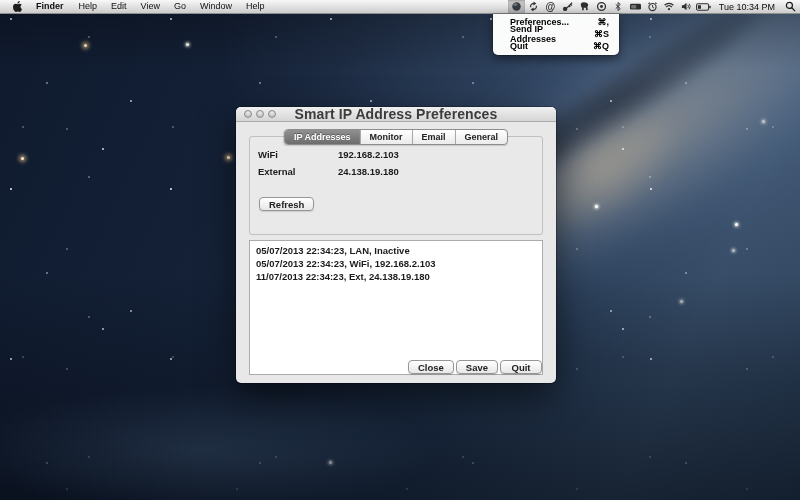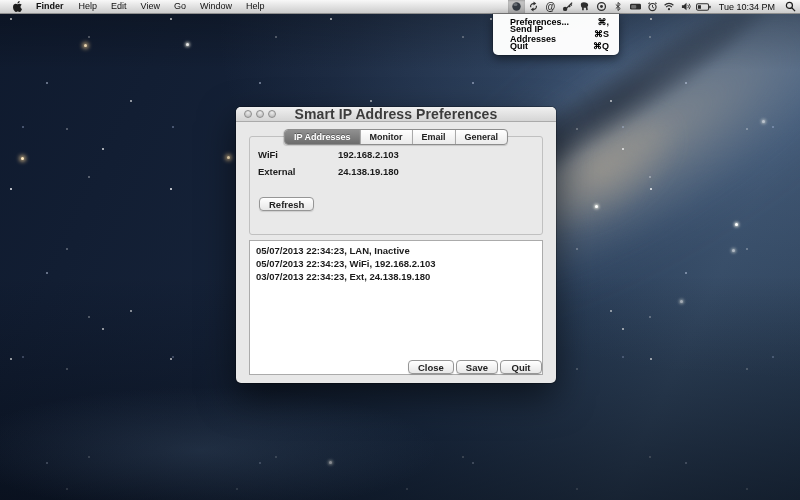--- a/index.html
+++ b/index.html
@@ -260,21 +260,21 @@
       <div class="row">
         <span class="lbl">External</span>
         <span class="val">24.138.19.180</span>
       </div>
       <span class="btn refresh">Refresh</span>
     </div>
 
     <div class="logbox">
       <div>05/07/2013 22:34:23, LAN, Inactive</div>
       <div>05/07/2013 22:34:23, WiFi, 192.168.2.103</div>
-      <div>03/07/2013 22:34:23, Ext, 24.138.19.180</div>
+      <div>11/07/2013 22:34:23, Ext, 24.138.19.180</div>
     </div>
 
     <div class="footer">
       <span class="btn fbtn">Close</span>
       <span class="btn fbtn">Save</span>
       <span class="btn fbtn">Quit</span>
     </div>
   </div>
 
 </div>

